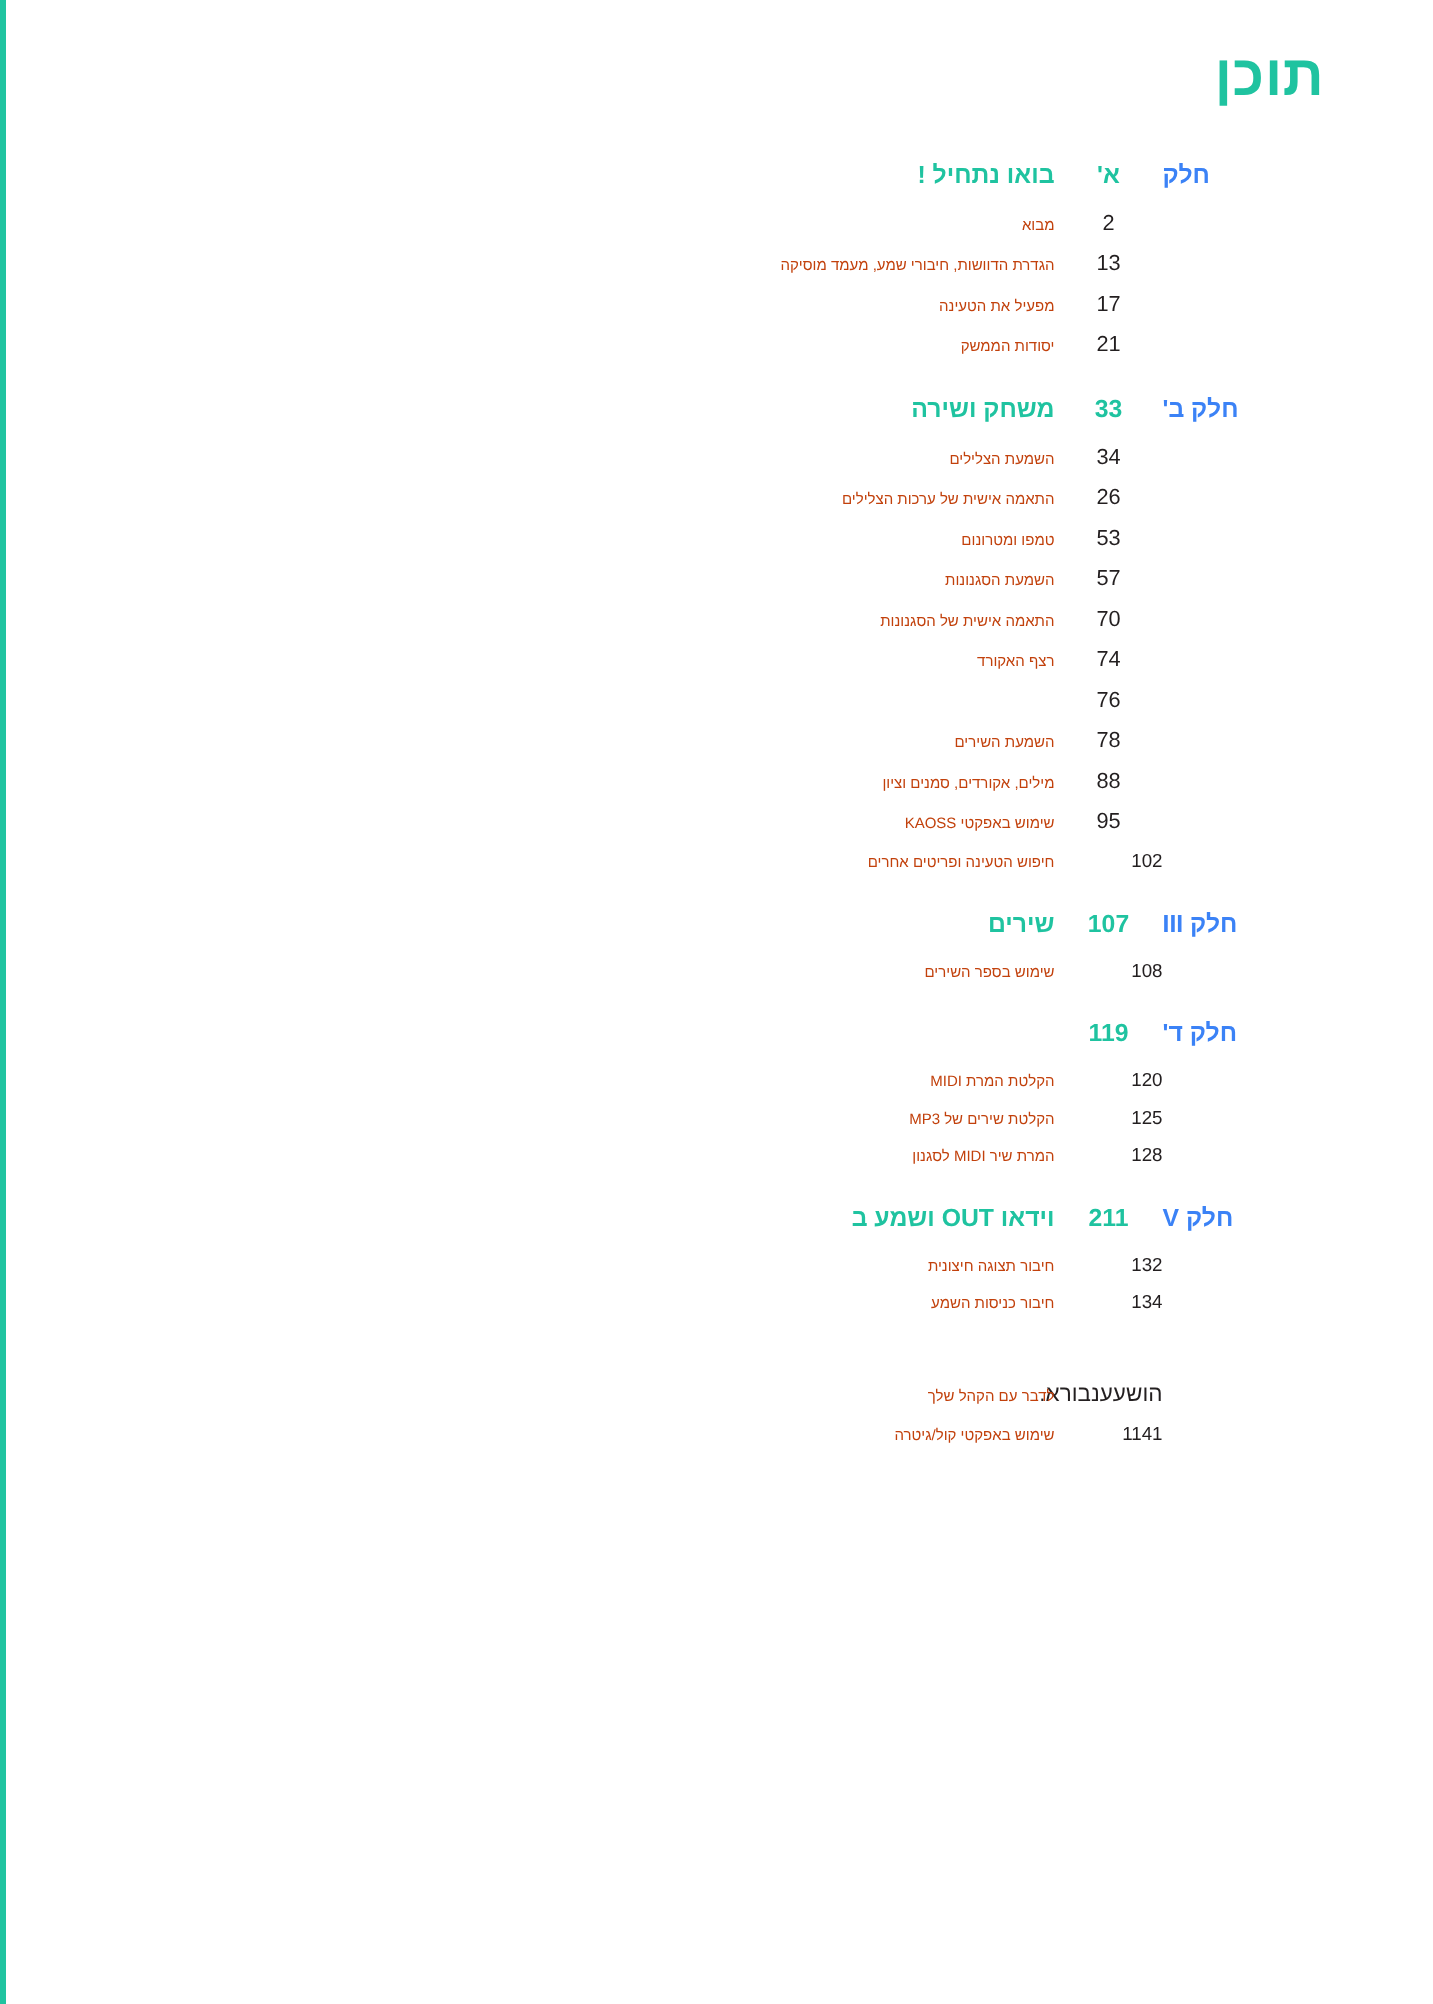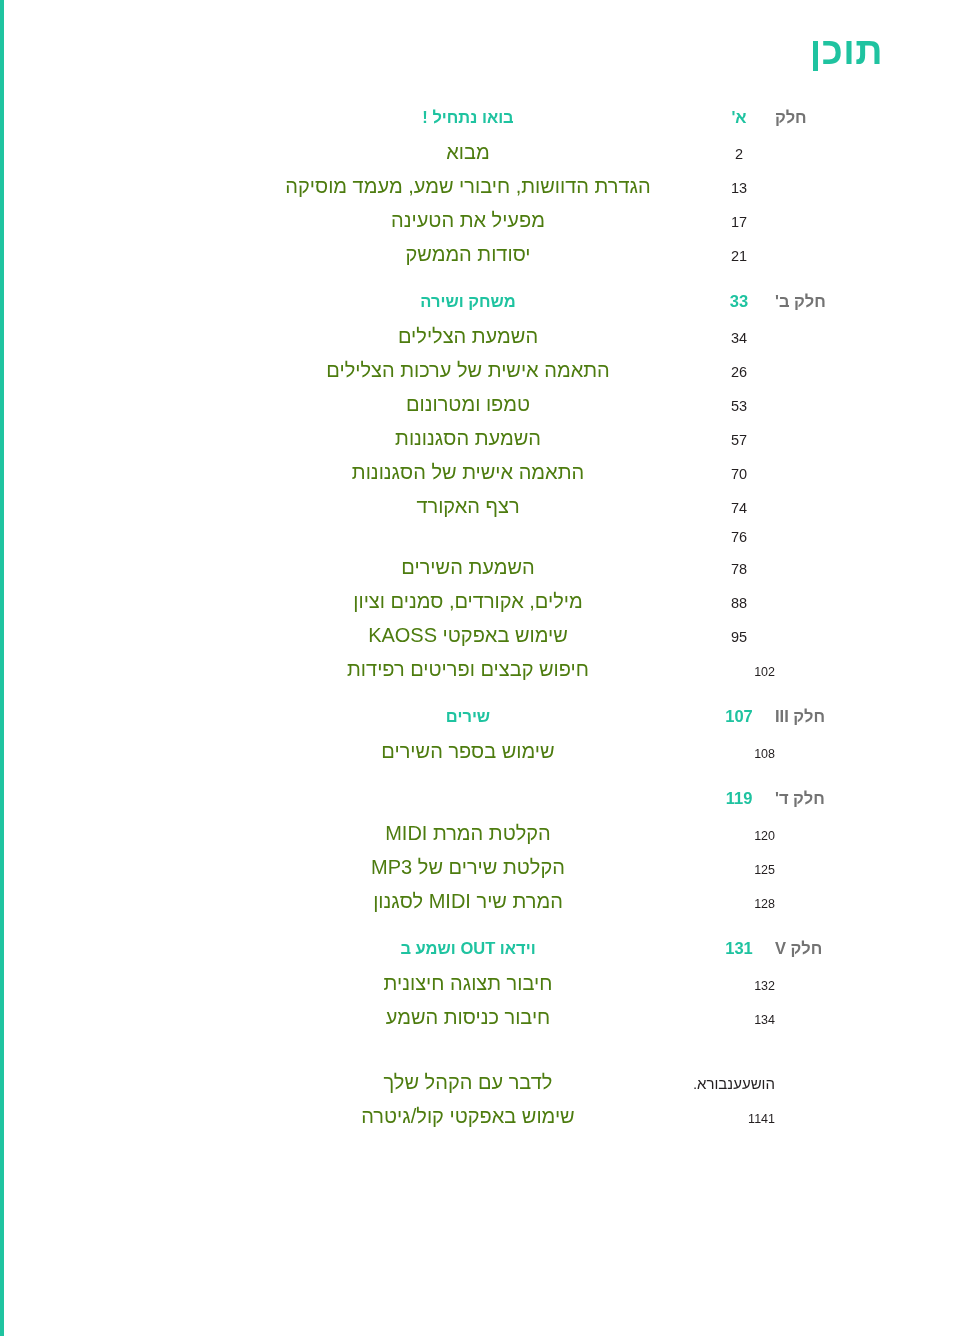--- a/index.html
+++ b/index.html
@@ -57,38 +57,38 @@
     margin-top: 26px;
   }
   .part-row.first { margin-top: 0; }
 
   .col-part {
     width: 180px;
     text-align: left;
     padding-left: 0;
     padding-right: 0;
     box-sizing: border-box;
-    color: #737373;
+    color: #3b82f6;
     font-size: 16.5px;
     font-weight: bold;
     white-space: nowrap;
     order: 1;
   }
   .col-page {
     width: 72px;
     text-align: center;
     box-sizing: border-box;
     color: #1fc3a0;
     font-size: 16.5px;
     font-weight: bold;
     order: 2;
   }
   .col-label {
     flex: 1;
-    text-align: center;
+    text-align: right;
     box-sizing: border-box;
     color: #1fc3a0;
     font-size: 16.5px;
     font-weight: bold;
     padding-right: 0;
     padding-left: 0;
     order: 3;
   }
   
   .part-row .col-label,
@@ -106,22 +106,22 @@
   }
   .entry-row .col-part { order: 1; }
   .entry-row .col-page {
     order: 2;
     color: #231f20;
     font-size: 14.5px;
     font-weight: normal;
   }
   .entry-row .col-label {
     order: 3;
-    color: #4d7c0f;
-    font-size: 20px;
+    color: #c2410c;
+    font-size: 10px;
     font-weight: normal;
   }
   .entry-row.small .col-page { font-size: 12.5px; text-align: right; }
   .entry-row.tiny .col-page { font-size: 15px; margin-top: 35px; }
 
   
   .group { margin-bottom: 0; }
   .group + .group { margin-top: 22px; }
   .first-entry { margin-top: 14px; }
 </style>
@@ -213,21 +213,21 @@
           <div class="col-label">מילים, אקורדים, סמנים וציון</div>
         </div>
         <div class="entry-row">
           <div class="col-part"></div>
           <div class="col-page">95</div>
           <div class="col-label">שימוש באפקטי KAOSS</div>
         </div>
         <div class="entry-row small">
           <div class="col-part"></div>
           <div class="col-page">102</div>
-          <div class="col-label">חיפוש קבצים ופריטים רפידות</div>
+          <div class="col-label">חיפוש הטעינה ופריטים אחרים</div>
         </div>
       </div>
       <div class="group">
         <div class="part-row">
           <div class="col-part">חלק III</div>
           <div class="col-page">107</div>
           <div class="col-label">שירים</div>
         </div>
         <div class="entry-row small first-entry">
           <div class="col-part"></div>
@@ -252,21 +252,21 @@
         </div>
         <div class="entry-row small">
           <div class="col-part"></div>
           <div class="col-page">128</div>
           <div class="col-label">המרת שיר MIDI לסגנון</div>
         </div>
       </div>
       <div class="group">
         <div class="part-row">
           <div class="col-part">חלק V</div>
-          <div class="col-page">131</div>
+          <div class="col-page">211</div>
           <div class="col-label">וידאו OUT ושמע ב</div>
         </div>
         <div class="entry-row small first-entry">
           <div class="col-part"></div>
           <div class="col-page">132</div>
           <div class="col-label">חיבור תצוגה חיצונית</div>
         </div>
         <div class="entry-row small">
           <div class="col-part"></div>
           <div class="col-page">134</div>

